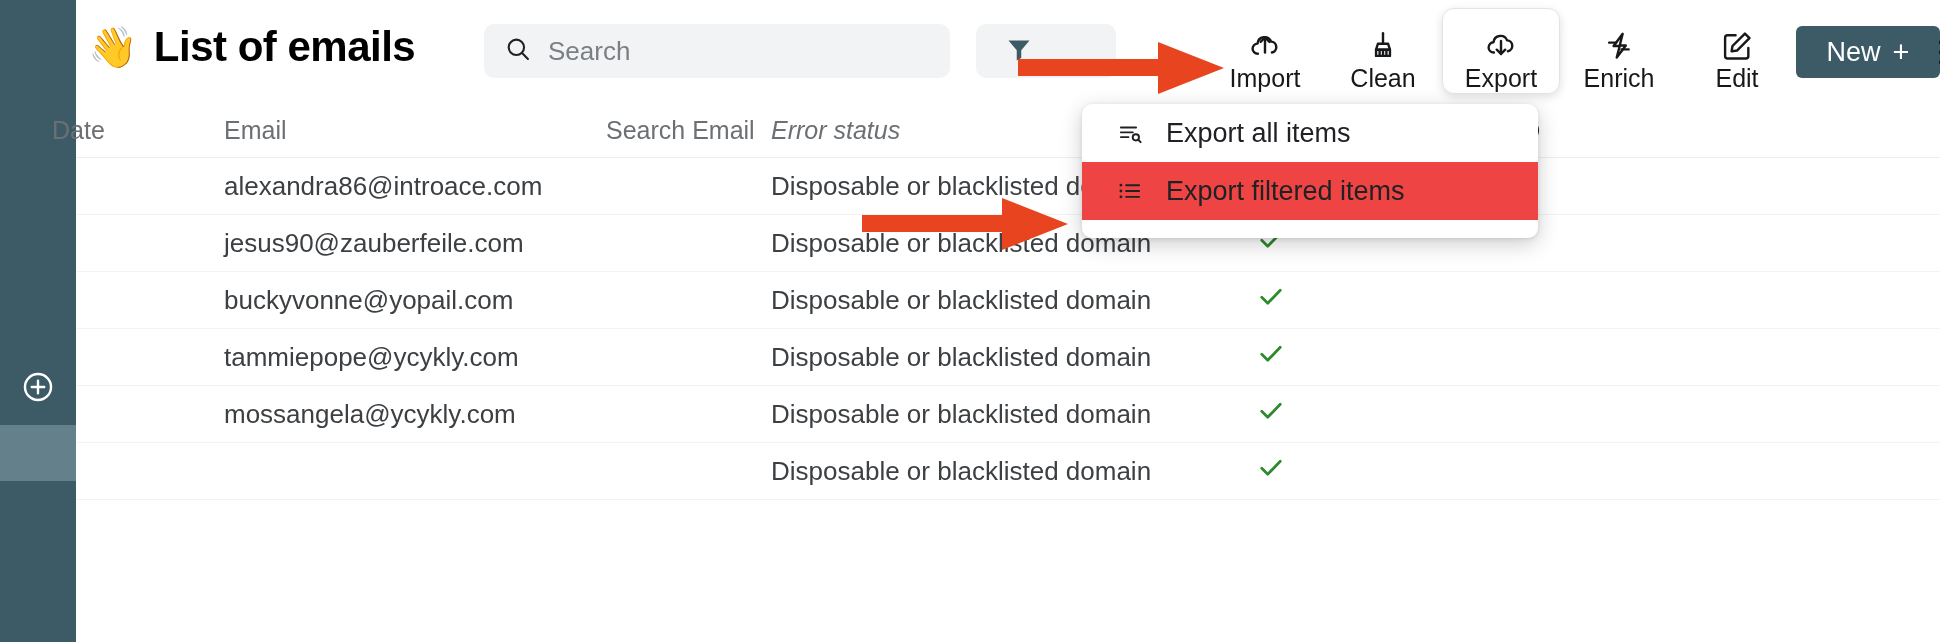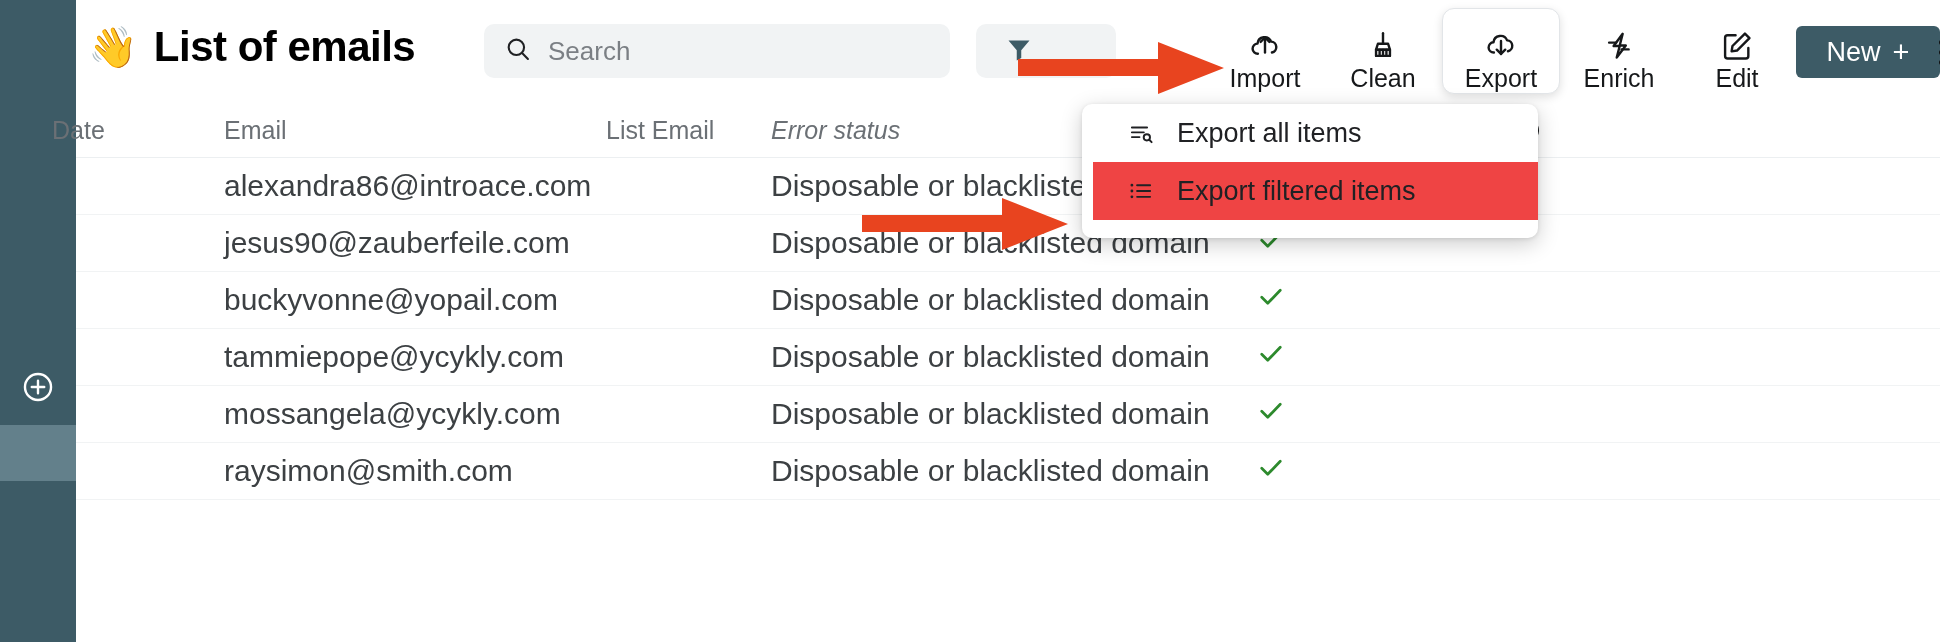--- a/index.html
+++ b/index.html
@@ -134,37 +134,37 @@
   #head-icon-columns { left: 1312px; }
   #head-icon-sort    { left: 1372px; }
   #head-icon-history { left: 1432px; }
 
   .row {
     position: relative; height: 57px;
     border-bottom: 1px solid #f1f3f4;
   }
   .cell {
     position: absolute; top: 50%; transform: translateY(-50%);
-    font-size: 30px; color: #3c4043; white-space: nowrap;
+    font-size: 26px; color: #3c4043; white-space: nowrap;
   }
   .cell-email  { left: 148px; }
   .cell-error  { left: 695px; }
   .cell-check  { left: 1180px; }
 
   
   #dropdown {
     position: absolute; left: 1082px; top: 104px;
     width: 456px; height: 134px;
     background: #ffffff; border-radius: 10px;
     box-shadow: 0 6px 22px rgba(0,0,0,0.20), 0 1px 4px rgba(0,0,0,0.10);
     overflow: hidden; z-index: 40;
   }
   .menu-item {
     height: 58px; display: flex; align-items: center;
-    gap: 22px; padding: 16px 34px; cursor: pointer; margin-left: 11px;
+    gap: 22px; padding: 16px 34px; cursor: pointer;
   }
   .menu-item.highlight { background: #ef4444; }
   .menu-label { font-size: 27px; color: #202124; white-space: nowrap; }
   .menu-icon { width: 28px; display: flex; align-items: center; justify-content: center; }
 
   
   .arrow { position: absolute; z-index: 60; }
   #arrow-1 { left: 1018px; top: 38px; }
   #arrow-2 { left: 862px; top: 194px; }
 </style>
@@ -276,21 +276,21 @@
       <span class="kebab-dot"></span>
       <span class="kebab-dot"></span>
     </div>
   </div>
 
   <div id="table">
 
     <div id="table-head">
       <span class="th" id="th-date">Date</span>
       <span class="th" id="th-email">Email</span>
-      <span class="th" id="th-valid">List Email</span>
+      <span class="th" id="th-valid">Search Email</span>
       <span class="th" id="th-error">Error status</span>
       <span class="th" id="th-trunc">s</span>
       <span class="th" id="th-showcount">Show count</span>
 
       <span class="head-icon" id="head-icon-columns">
         <svg width="30" height="30" viewBox="0 0 24 24" fill="none" stroke="#16181a" stroke-width="1.7" stroke-linejoin="round">
           <rect x="3.6" y="5.4" width="16.8" height="13.2" rx="1.6"></rect>
           <path d="M9.2 5.4v13.2M14.8 5.4v13.2"></path>
         </svg>
       </span>
@@ -340,21 +340,20 @@
             </svg></span>
         </div>
         <div class="row">
           <span class="cell cell-email">mossangela@ycykly.com</span>
           <span class="cell cell-error">Disposable or blacklisted domain</span>
           <span class="cell cell-check"><svg width="30" height="30" viewBox="0 0 24 24" fill="none" stroke="#2d8a2d" stroke-width="2.2" stroke-linecap="round" stroke-linejoin="round">
               <path d="M4.6 12.6l4.8 4.8L19.4 7"></path>
             </svg></span>
         </div>
         <div class="row">
-          <span class="cell cell-email">raysimon@smith.com</span>
           <span class="cell cell-error">Disposable or blacklisted domain</span>
           <span class="cell cell-check"><svg width="30" height="30" viewBox="0 0 24 24" fill="none" stroke="#2d8a2d" stroke-width="2.2" stroke-linecap="round" stroke-linejoin="round">
               <path d="M4.6 12.6l4.8 4.8L19.4 7"></path>
             </svg></span>
         </div>
       </div>
   </div>
 
   <div id="dropdown">
 

